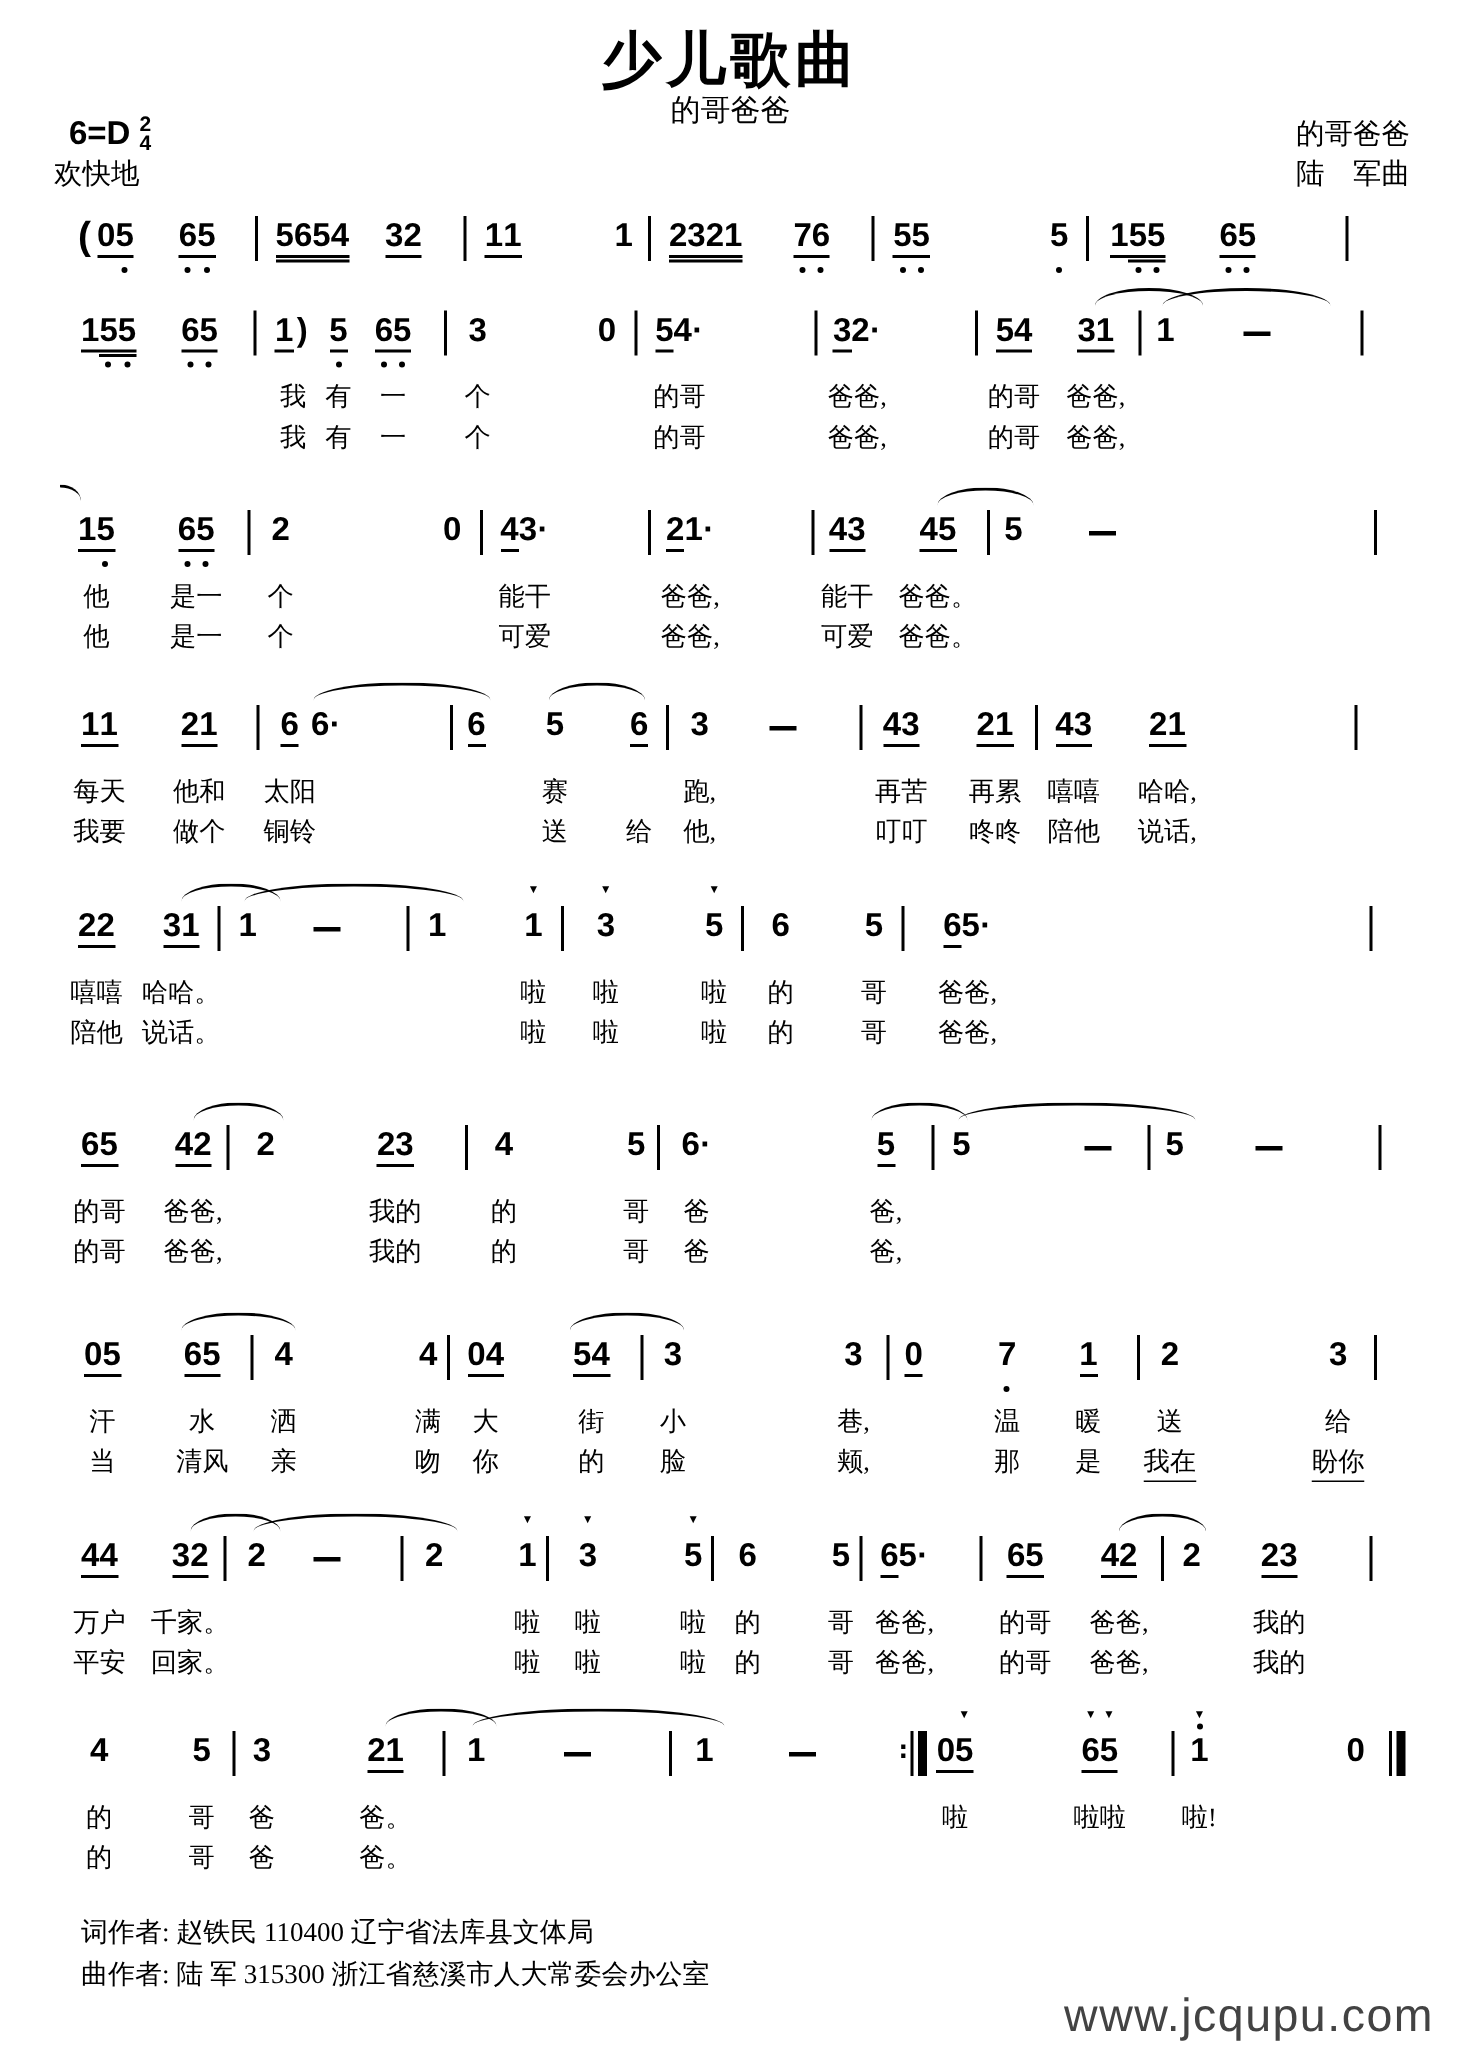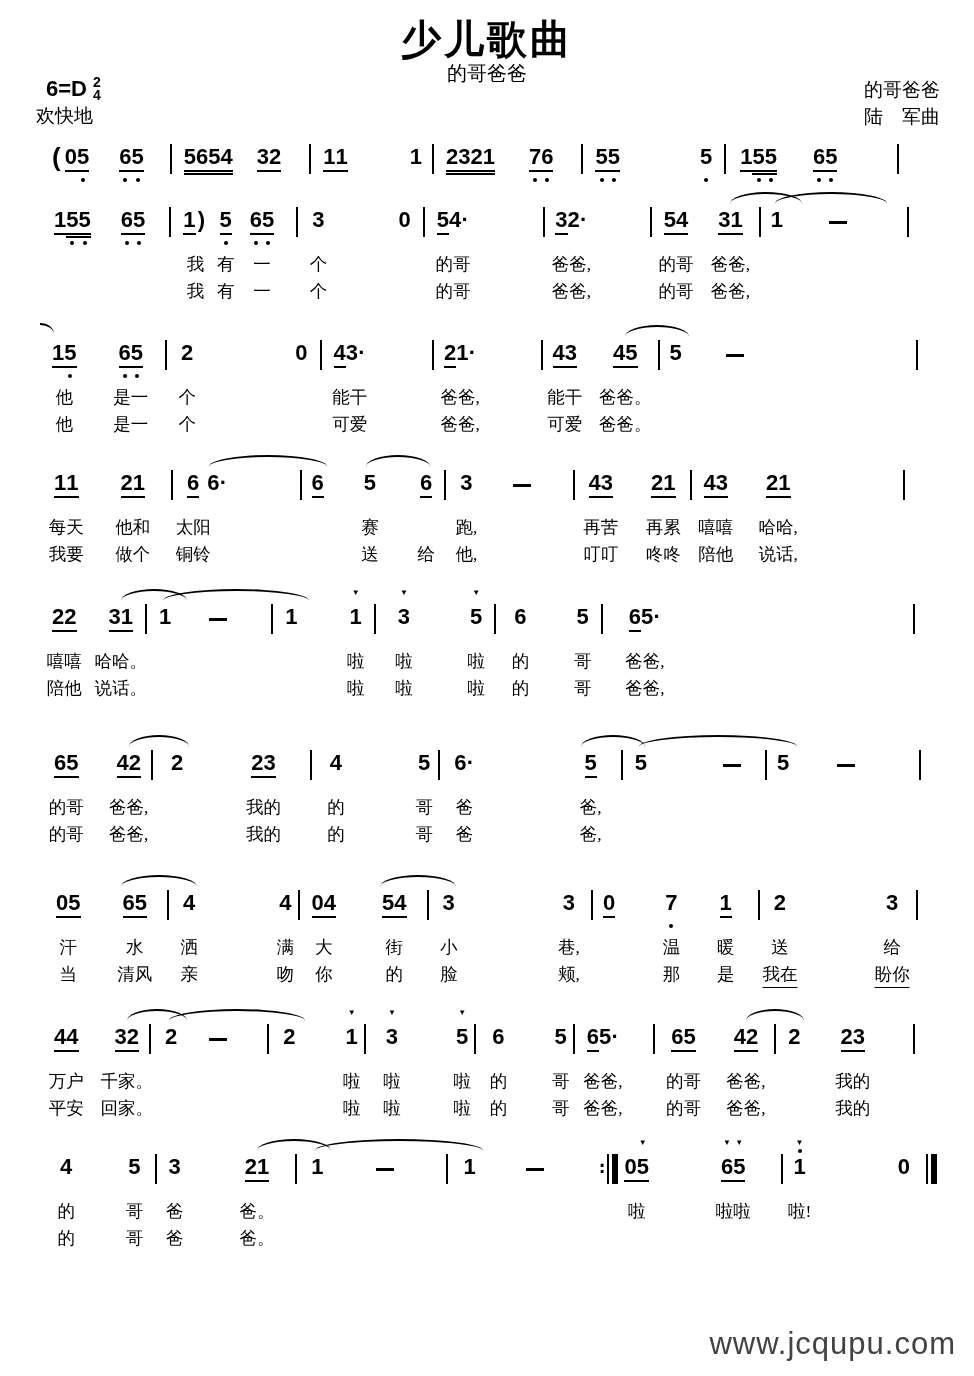--- a/index.html
+++ b/index.html
@@ -1661,15 +1661,17 @@
       <div class="ncell" style="margin-left: 16px;">
         <div class="nrow">
           <div class="bar"></div>
           <div class="barthick"></div>
         </div>
       </div>
     </div>
   </div>
 
 <div class="abs" id="footer">
+  <div>词作者: 赵铁民  110400  辽宁省法库县文体局</div>
+  <div>曲作者: 陆 军  315300  浙江省慈溪市人大常委会办公室</div>
 </div>
 
 <div class="abs" id="watermark">www.jcqupu.com</div>
 
 </body></html>

